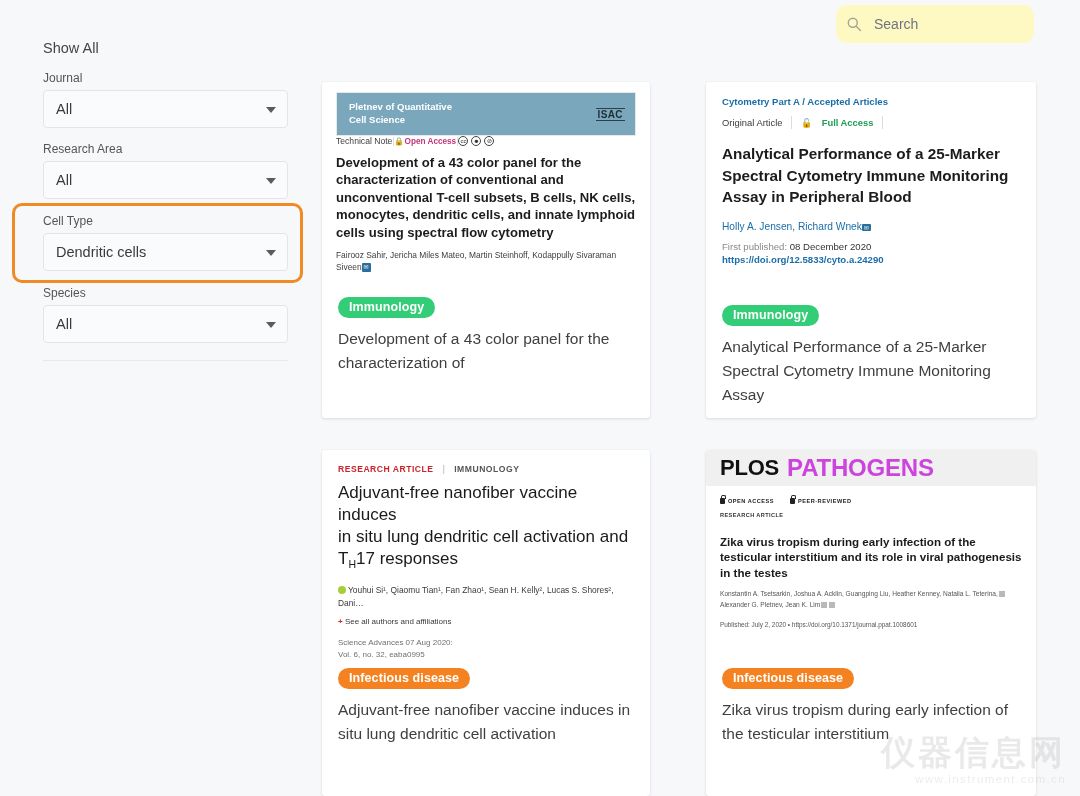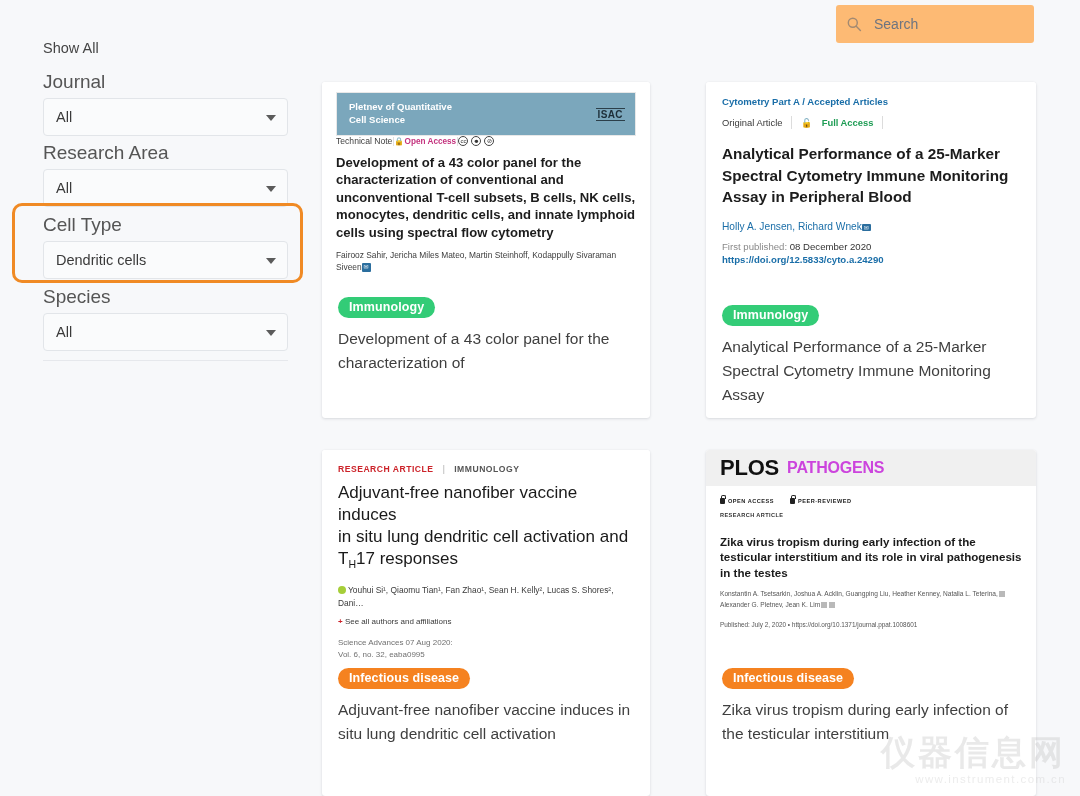--- a/index.html
+++ b/index.html
@@ -29,21 +29,21 @@
   .collapse-icon {
     width:18px; height:3px; background:#1a1a1a; border-radius:1px;
     display:block;
   }
   .show-all {
     position:absolute; left:43px; top:40px;
     font-size:14.5px; color:#444; cursor:pointer;
   }
   .filter-group { position:absolute; left:43px; width:245px; }
   .filter-label {
-    font-size:19px; color:#555; margin-bottom:5px; display:block;
+    font-size:12px; color:#555; margin-bottom:5px; display:block;
   }
   .select-box {
     position:relative; height:38px; width:245px;
     background:#fafbfc;
     border:1px solid #e2e5e9;
     border-radius:4px;
     display:flex; align-items:center;
     padding:0 28px 0 12px;
     font-size:14.5px; color:#3a3a3a;
     cursor:pointer;
@@ -61,21 +61,21 @@
     pointer-events:none;
   }
   .sidebar-divider {
     position:absolute; left:43px; top:360px; width:245px; height:1px;
     background:#e6e8ec;
   }
 
   
   .search-wrap {
     position:absolute; left:836px; top:5px; width:198px; height:38px;
-    background:#fdba74; border-radius:3px;
+    background:#fef9c3; border-radius:11px;
     display:flex; align-items:center; padding:0 10px;
   }
   .search-icon { width:16px; height:16px; flex:0 0 16px; margin-right:10px; opacity:.55; }
   .search-input {
     border:0; outline:0; background:transparent;
     font-family:"Liberation Sans", sans-serif;
     font-size:14px; color:#4a4a4a; width:100%;
   }
   .search-input::placeholder { color:#6d7480; }
 
@@ -192,21 +192,21 @@
   .seeall { margin-top:7px; font-size:8px; color:#3a3a3a; }
   .seeall .plus { color:#cc2229; font-weight:bold; }
   .t3-cite { margin-top:11px; font-size:8px; color:#707070; line-height:1.55; }
 
   
   .plos-head {
     height:36px; background:#f0f0f0;
     display:flex; align-items:center; padding:0 14px;
   }
   .plos-head .p1 { font-size:22px; font-weight:bold; color:#111; letter-spacing:-.2px; }
-  .plos-head .p2 { font-size:16px; font-weight:bold; color:#cc44dd; letter-spacing:-.2px; margin-left:8px; }
+  .plos-head .p2 { font-size:24px; font-weight:bold; color:#cc44dd; letter-spacing:-.2px; margin-left:8px; }
   .t4 { padding:12px 14px 0; }
   .t4-badges { display:flex; gap:16px; font-size:5.6px; letter-spacing:.5px; color:#222; font-weight:bold; align-items:center; }
   .lock {
     display:inline-block; width:5px; height:6px; background:#222;
     border-radius:1px; position:relative; margin-right:3px; vertical-align:-1px;
   }
   .lock:before {
     content:""; position:absolute; left:1px; top:-3px; width:3px; height:3px;
     border:1px solid #222; border-bottom:0; border-radius:2px 2px 0 0;
   }

